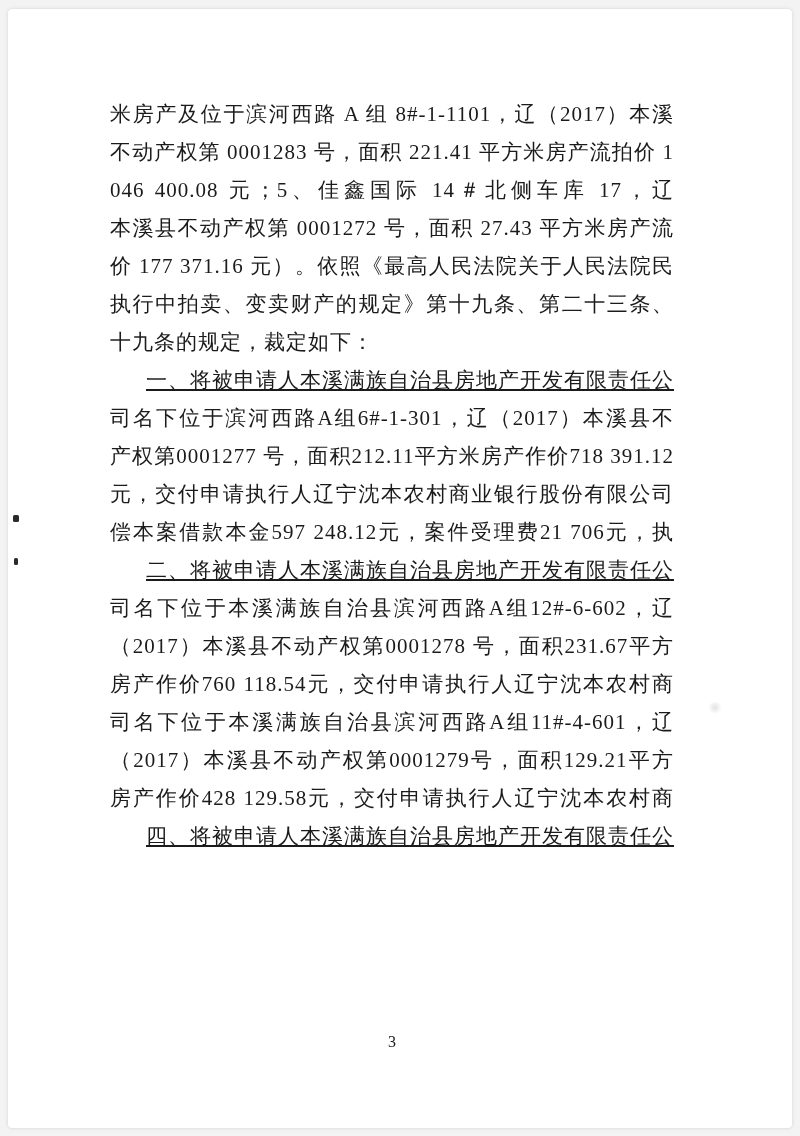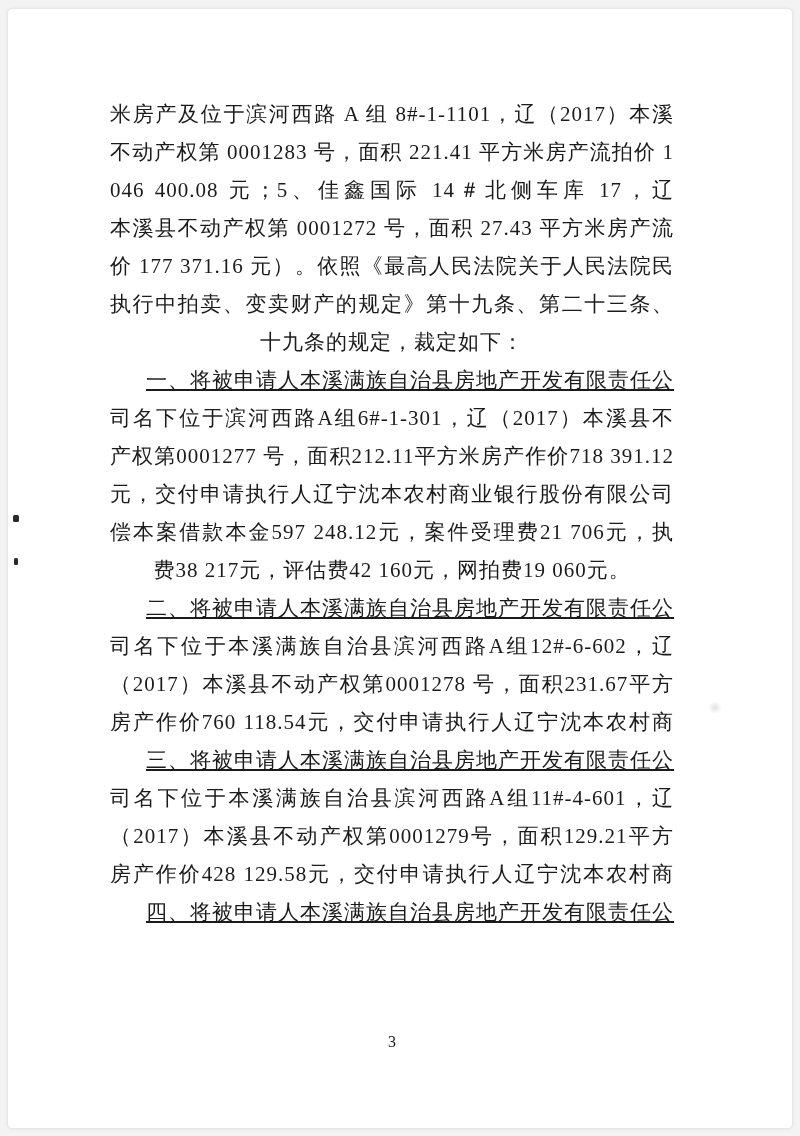--- a/index.html
+++ b/index.html
@@ -29,21 +29,21 @@
     width: 564px;
   }
   .line {
     height: 38px;
     line-height: 38px;
     font-size: 21px;
     letter-spacing: 1px;
     color: var(--ink);
     white-space: normal;
     overflow: hidden;
-    text-align: center;
+    text-align: left;
   }
   .line.fill {
     text-align: justify;
     text-align-last: justify;
   }
   .line.indent {
     text-indent: 36px;
     text-decoration: underline;
   }
   .page-num {
@@ -80,26 +80,24 @@
       <div class="line fill">046 400.08 元；5、佳鑫国际 14＃北侧车库 17，辽（2017）</div>
       <div class="line fill">本溪县不动产权第 0001272 号，面积 27.43 平方米房产流拍</div>
       <div class="line fill">价 177 371.16 元）。依照《最高人民法院关于人民法院民事</div>
       <div class="line fill">执行中拍卖、变卖财产的规定》第十九条、第二十三条、二</div>
       <div class="line">十九条的规定，裁定如下：</div>
       <div class="line fill indent">一、将被申请人本溪满族自治县房地产开发有限责任公</div>
       <div class="line fill">司名下位于滨河西路A组6#-1-301，辽（2017）本溪县不动</div>
       <div class="line fill">产权第0001277 号，面积212.11平方米房产作价718 391.12</div>
       <div class="line fill">元，交付申请执行人辽宁沈本农村商业银行股份有限公司抵</div>
       <div class="line fill">偿本案借款本金597 248.12元，案件受理费21 706元，执行</div>
-      <div class="line">费38 217元，评估费42 160元，网拍费19 060元。</div>
       <div class="line fill indent">二、将被申请人本溪满族自治县房地产开发有限责任公</div>
       <div class="line fill">司名下位于本溪满族自治县滨河西路A组12#-6-602，辽</div>
       <div class="line fill">（2017）本溪县不动产权第0001278 号，面积231.67平方米</div>
       <div class="line fill">房产作价760 118.54元，交付申请执行人辽宁沈本农村商业</div>
-      <div class="line fill indent">三、将被申请人本溪满族自治县房地产开发有限责任公</div>
       <div class="line fill">司名下位于本溪满族自治县滨河西路A组11#-4-601，辽</div>
       <div class="line fill">（2017）本溪县不动产权第0001279号，面积129.21平方米</div>
       <div class="line fill">房产作价428 129.58元，交付申请执行人辽宁沈本农村商业</div>
       <div class="line fill indent">四、将被申请人本溪满族自治县房地产开发有限责任公</div>
     </div>
 
   <div class="page-num">3</div>
 
   <span class="ink-dot d1"></span>
   <span class="ink-dot d2"></span>

